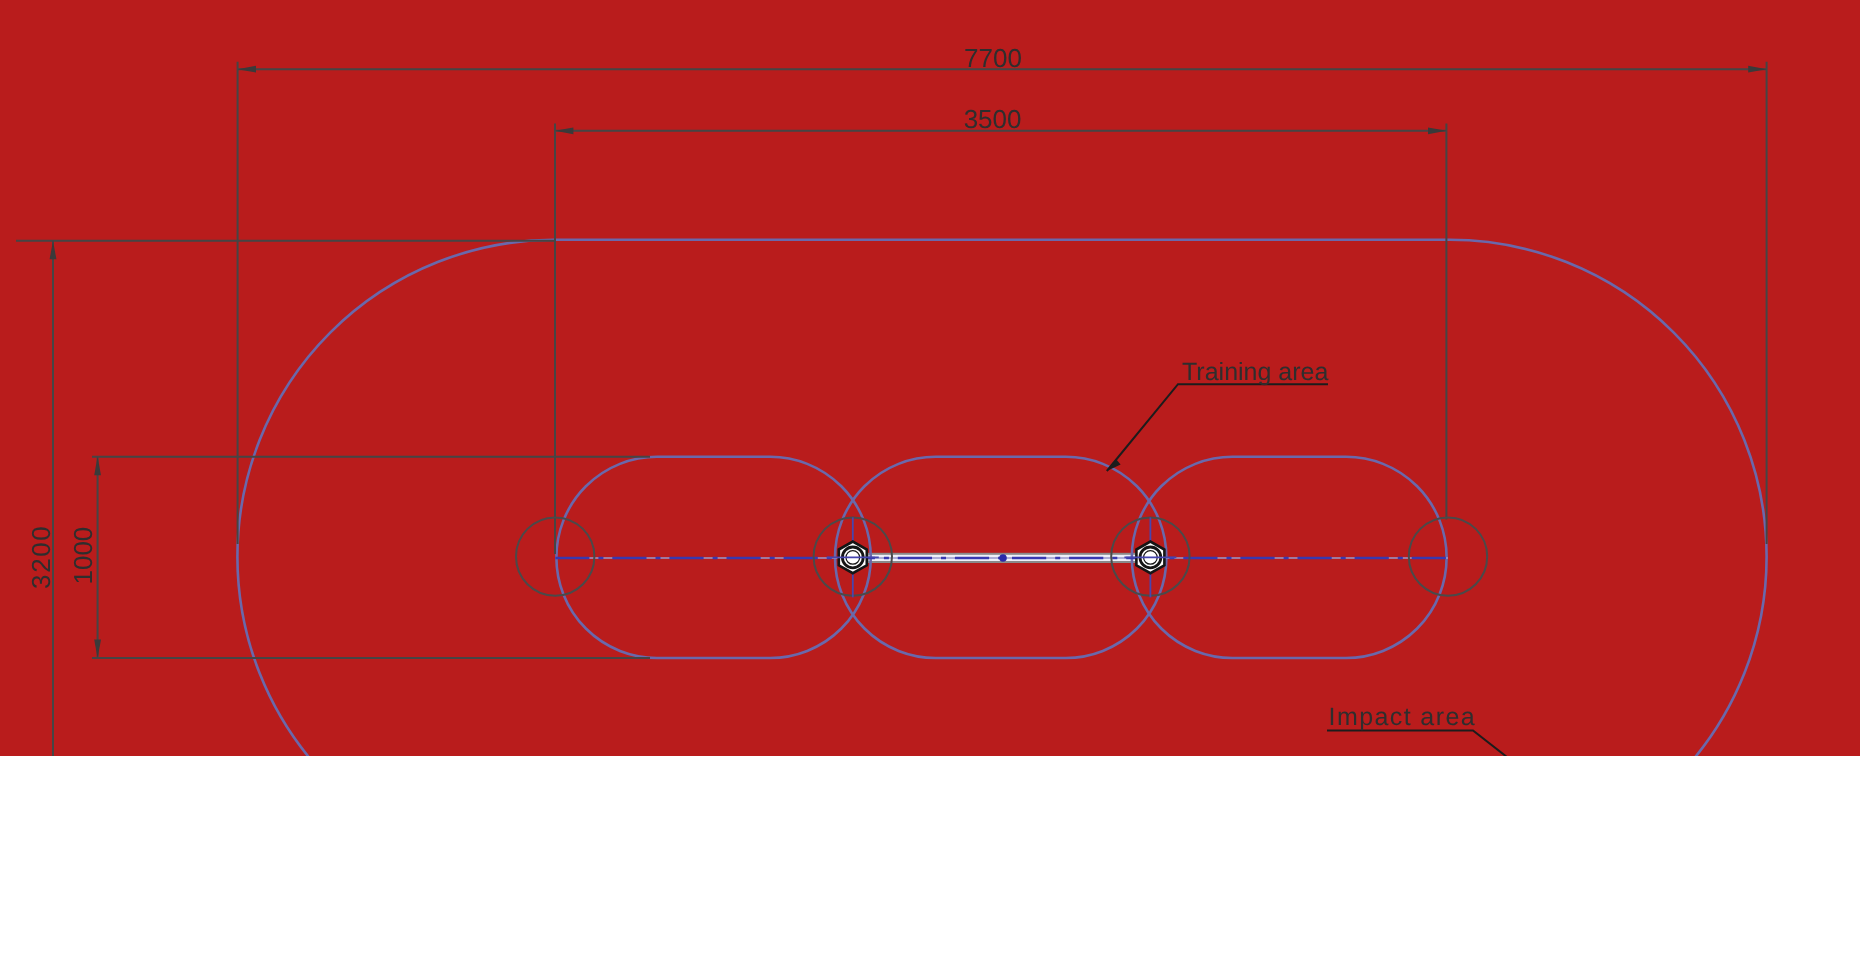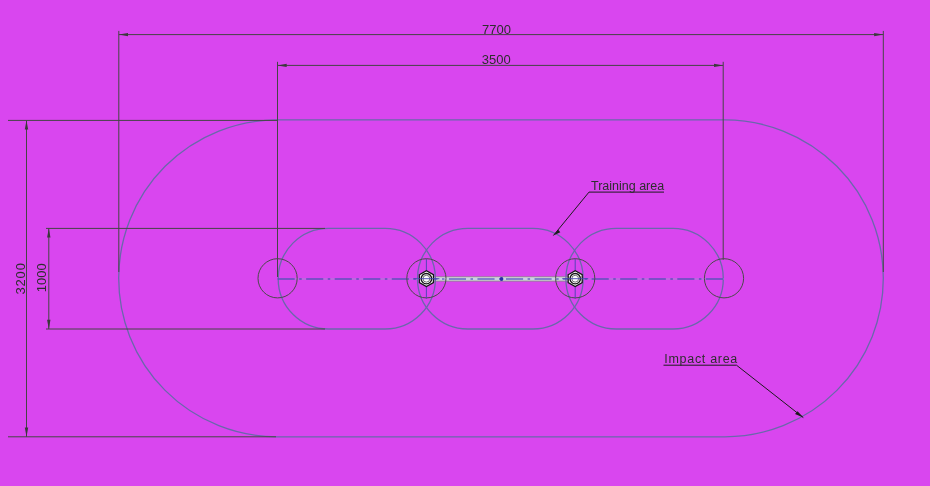--- a/index.html
+++ b/index.html
@@ -1,16 +1,16 @@
 <!DOCTYPE html>
 <html><head>
 <meta charset="utf-8">
 <style>
   html,body{margin:0;padding:0;background:#ffffff;}
-  #canvas{position:relative;width:930px;height:486px;background:#d946ef;overflow:hidden;}
+  #canvas{position:relative;width:930px;height:378px;background:#b91c1c;overflow:hidden;}
   svg{position:absolute;left:0;top:0;}
   text{font-family:"Liberation Sans", sans-serif;fill:#2e2e2e;}
 </style>
 </head>
 <body>
 <div id="canvas">
 <svg width="930" height="486" viewBox="0 0 930 486">
 
   <rect x="118.7" y="119.9" width="764.6" height="316.9" rx="158.45" ry="158.45" fill="none" stroke="#6a68ab" stroke-width="1.3"></rect>
 

